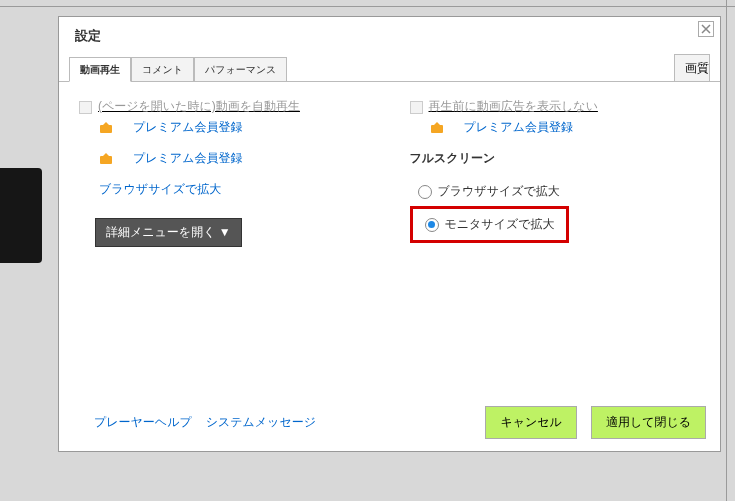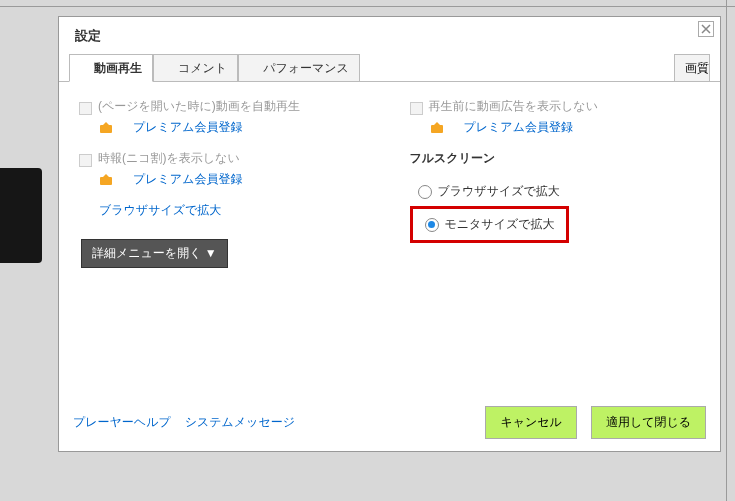--- a/index.html
+++ b/index.html
@@ -51,24 +51,24 @@
     color:#333;
   }
   .tabs-row {
     display:flex;
     align-items:flex-end;
     padding:0 10px;
     border-bottom:1px solid #bbb;
     gap:0;
   }
   .tab {
-    padding:5px 10px 4px 24px;
+    padding:5px 10px 4px 10px;
     border:1px solid #bbb;
     background:#f3f3f3;
-    font-size:12px;
+    font-size:10px;
     color:#333;
     cursor:pointer;
     position:relative;
     top:1px;
     border-bottom:1px solid #bbb;
   }
   .tab.active {
     background:#fff;
     border-bottom:1px solid #fff;
     font-weight:bold;
@@ -84,22 +84,23 @@
     top:1px;
   }
   .body-area {
     flex:1;
     display:flex;
     padding:16px 20px 0 20px;
     gap:40px;
   }
   .col { flex:1; }
   .row-chk {
-    display:flex; align-items:flex-end; gap:6px;
+    display:flex; align-items:center; gap:6px;
     margin-bottom:4px;
+    text-decoration:underline;
   }
   .chk {
     width:13px; height:13px;
     border:1px solid #bbb;
     background:#fff;
     margin-top:1px;
     flex-shrink:0;
   }
   .chk.disabled { background:#f3f3f3; border-color:#ccc; }
   .chk-label { color:#999; }
@@ -114,21 +115,21 @@
   }
   .link-plain {
     color:#0066cc;
     margin-left:20px;
     margin-bottom:18px;
     cursor:pointer;
     display:inline-block;
   }
   .detail-btn {
     display:inline-flex; align-items:center; gap:4px;
-    margin-left:2px;
+    margin-left:16px;
     background:#555;
     color:#fff;
     border:1px solid #333;
     padding:5px 10px;
     font-size:12px;
     cursor:pointer;
   }
   .section-head {
     font-weight:bold;
     color:#333;
@@ -154,20 +155,21 @@
     border:3px solid #d40000;
     padding:1px 4px;
     display:inline-flex;
   }
   .footer {
     display:flex;
     align-items:center;
     padding:10px 14px 12px 14px;
     gap:14px;
     border-top:0;
+    margin-left:21px;
   }
   .footer .link { color:#0066cc; cursor:pointer; }
   .footer-spacer { flex:1; }
   .btn {
     border:1px solid #aaa;
     background:#bef264;
     padding:7px 14px;
     font-size:12px;
     cursor:pointer;
   }
@@ -203,24 +205,20 @@
       <div class="premium">
         <span class="premium-icon">
           <svg viewBox="0 0 14 12">
               <rect x="1" y="3" width="12" height="8" rx="1" fill="#f5a623"></rect>
               <path d="M4 3 L7 0 L10 3" fill="#f5a623"></path>
             </svg>
         </span>
         <span>プレミアム会員登録</span>
       </div>
 
-      <div class="row-chk">
-        <span class="chk disabled"></span>
-        <span class="chk-label">時報(ニコ割)を表示しない</span>
-      </div>
       <div class="premium">
         <span class="premium-icon">
           <svg viewBox="0 0 14 12">
               <rect x="1" y="3" width="12" height="8" rx="1" fill="#f5a623"></rect>
               <path d="M4 3 L7 0 L10 3" fill="#f5a623"></path>
             </svg>
         </span>
         <span>プレミアム会員登録</span>
       </div>
 

